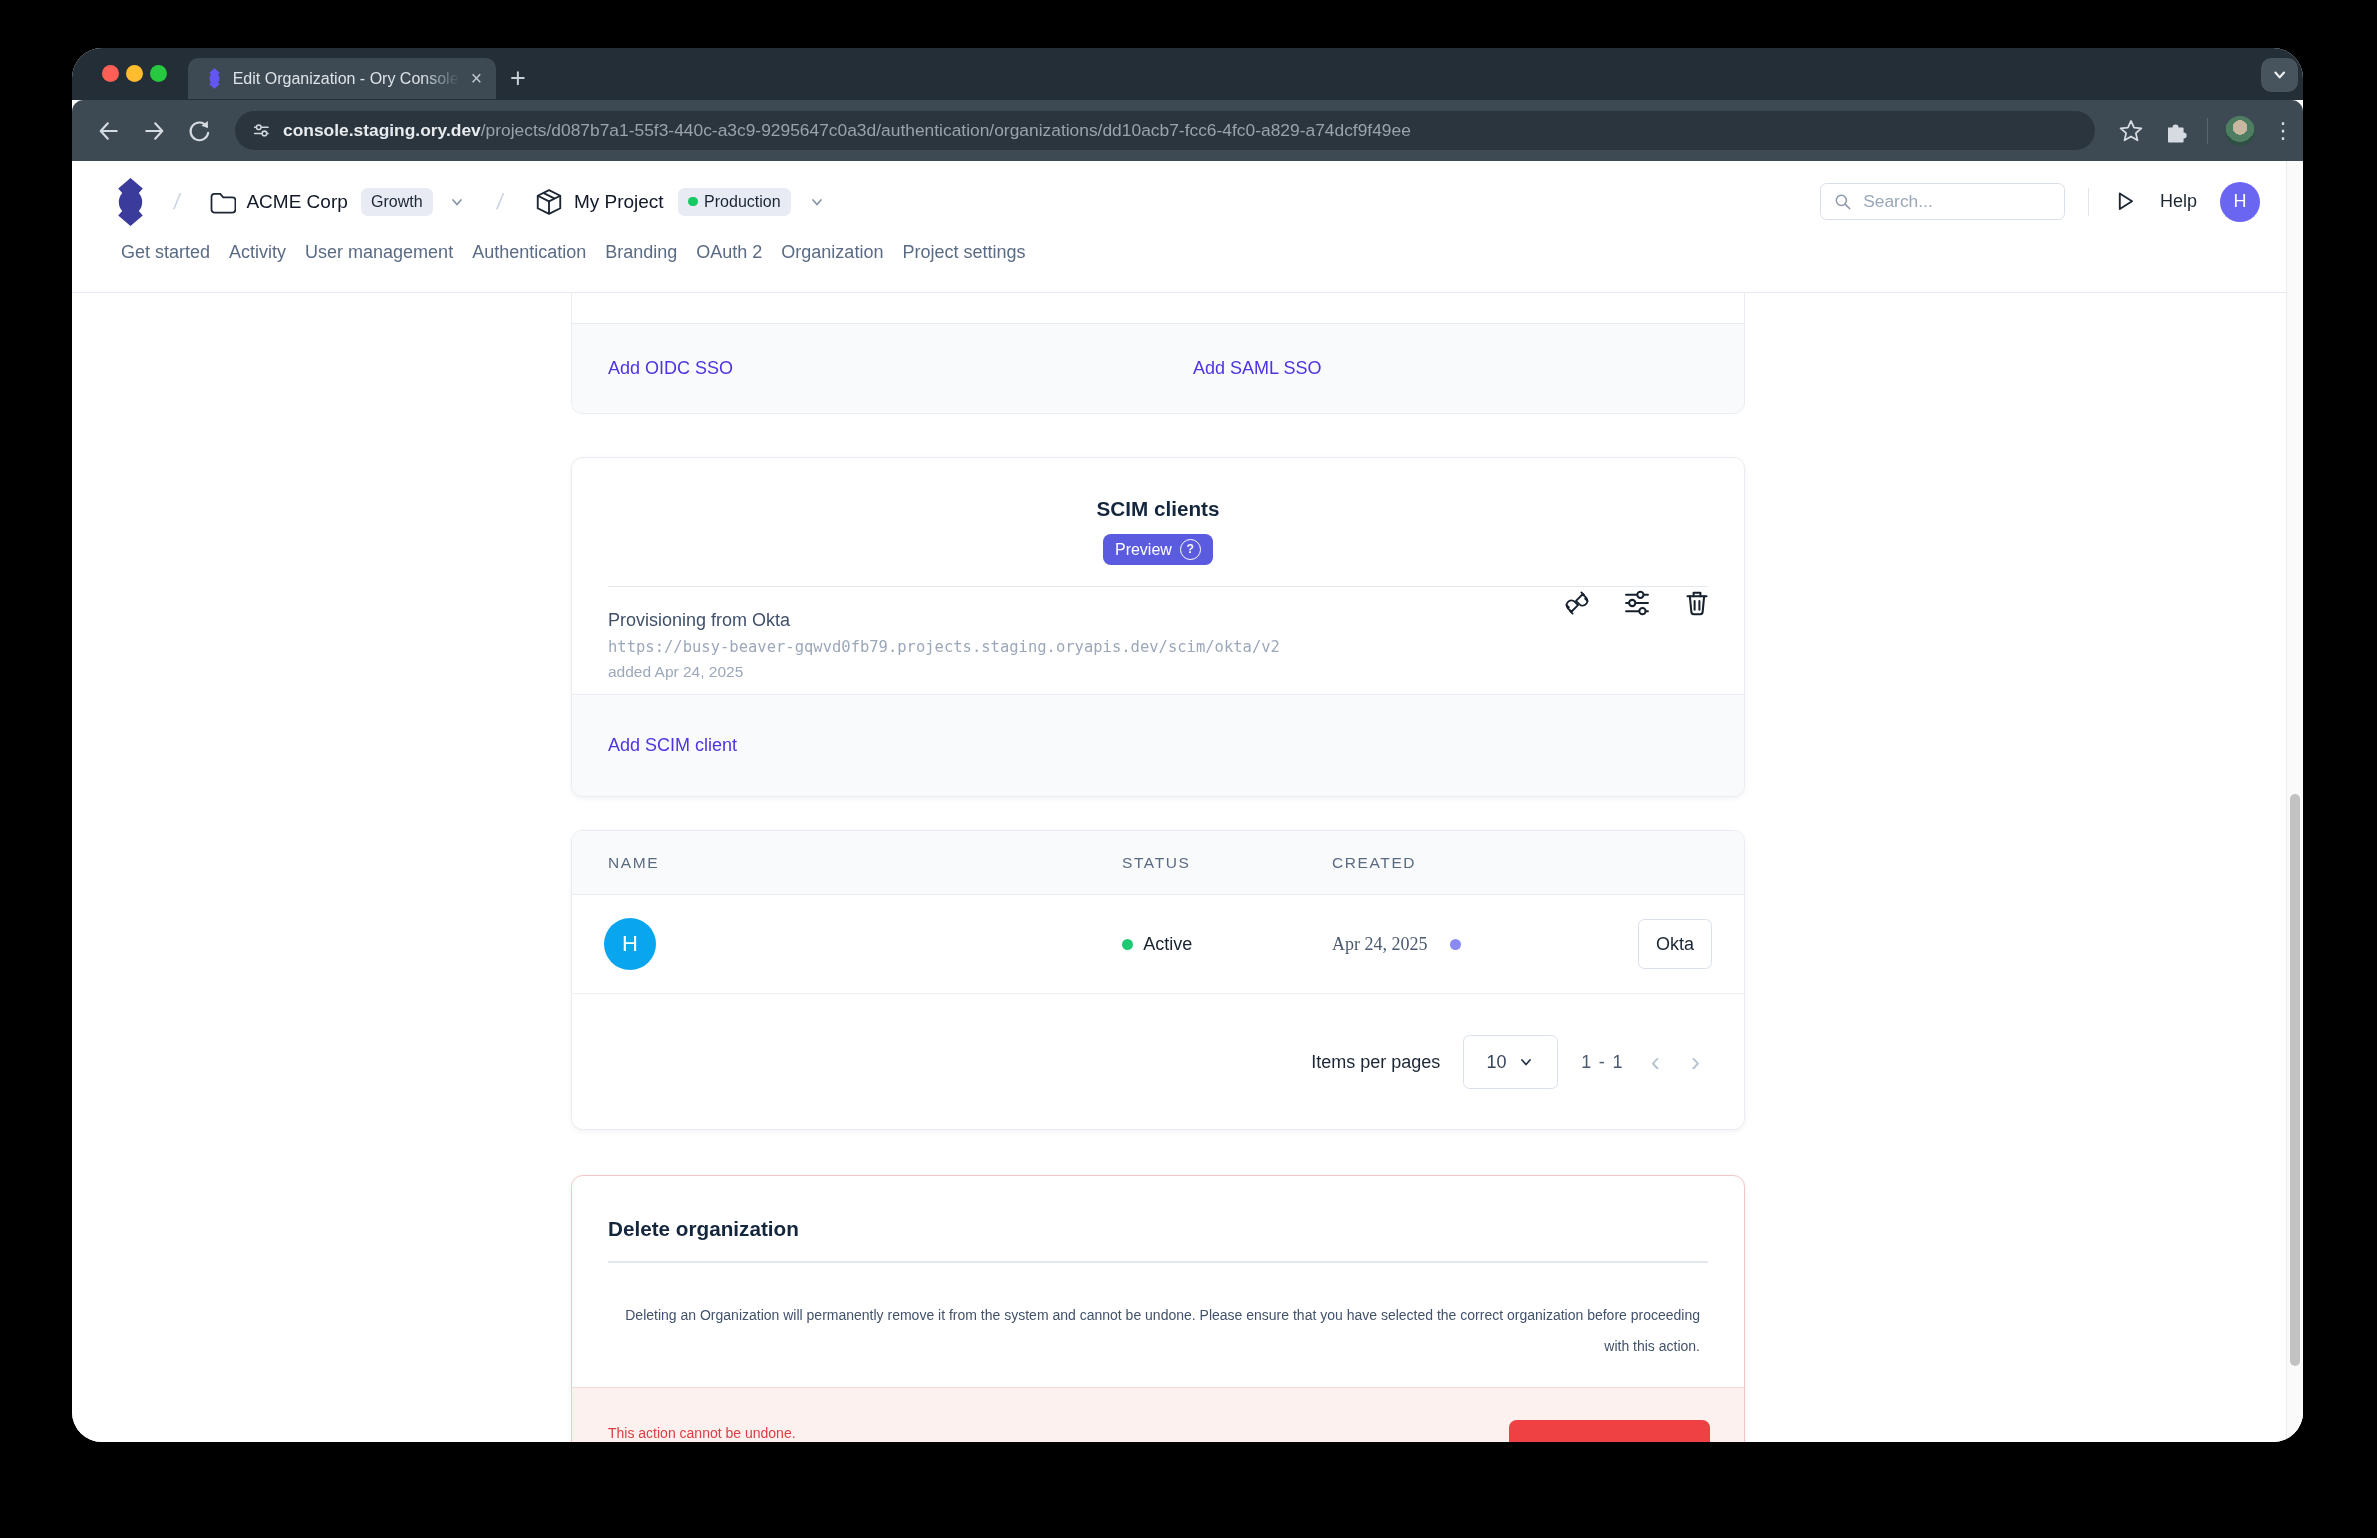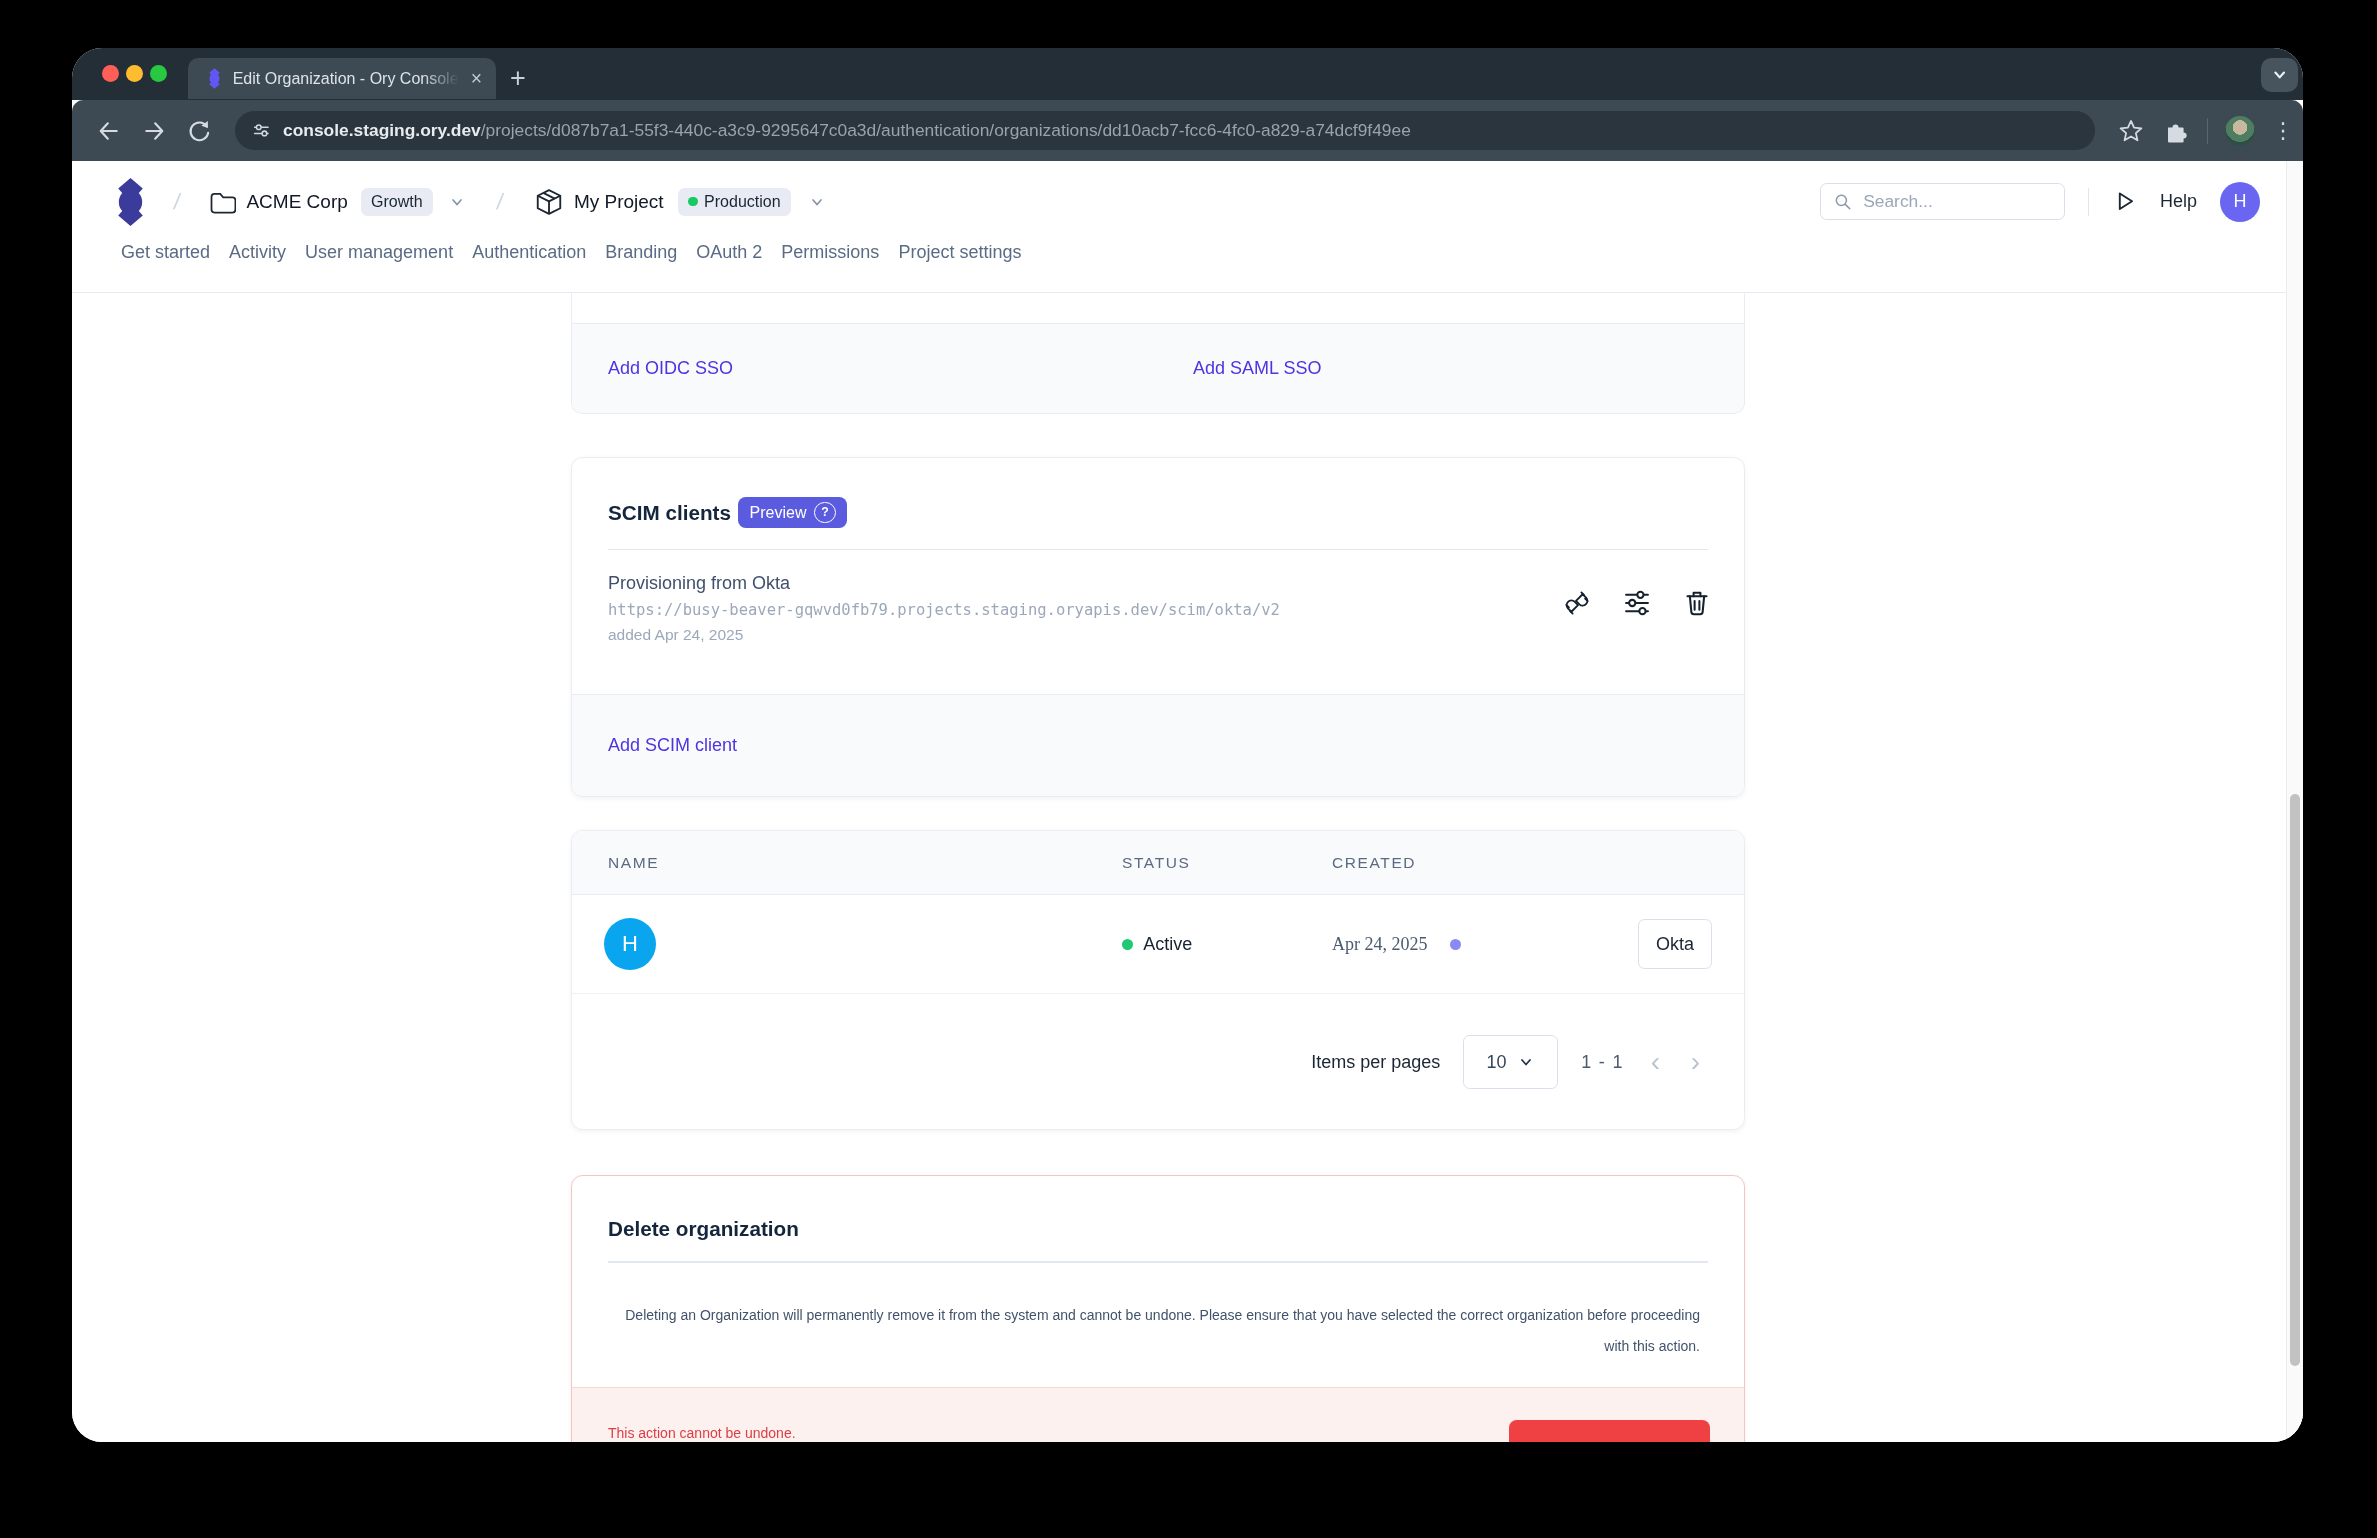--- a/index.html
+++ b/index.html
@@ -72,21 +72,21 @@
   .link{color:#4c35e0;font-size:18px;cursor:pointer;white-space:nowrap;}
 
   
   .card-sso{height:121px;border-top:none;border-radius:0 0 11.6px 11.6px;box-shadow:none;}
   .card-sso .body{height:30px;}
   .card-sso .card-footer{height:89px;}
   .sso-saml{margin-left:460px;}
 
   
   .card-scim{margin-top:43px;height:340px;}
-  .scim-head{display:flex;align-items:center;gap:7px;padding:39px 36px 0 36px;}
+  .scim-head{display:flex;align-items:center;gap:13px;padding:39px 36px 0 36px;flex-direction:column;}
   .scim-title{font-size:20.7px;font-weight:700;color:#13263c;}
   .badge-preview{display:flex;align-items:center;gap:7.8px;background:#5b5be0;border-radius:7.8px;height:31px;
                  padding:0 11.6px;color:#fff;font-size:16px;font-weight:500;}
   .qcircle{width:19.4px;height:19.4px;border:1.6px solid #fff;border-radius:50%;display:flex;align-items:center;
            justify-content:center;font-size:12.3px;font-weight:700;color:#fff;}
   .scim-div{height:1.3px;background:#e3e8f0;margin:20.7px 36px 0 36px;}
   .scim-item{padding:22px 36px 0 36px;}
   .scim-name{font-size:18px;color:#40506a;line-height:23px;}
   .scim-url{font-family:"DejaVu Sans Mono",monospace;font-size:15.5px;color:#9ca8ba;line-height:22px;margin-top:3.9px;}
   .scim-added{font-size:15.5px;color:#9ca8ba;line-height:20.7px;margin-top:3.9px;}
@@ -288,21 +288,21 @@
         </div>
       </div>
 
       <div class="nav-row">
         <span class="nav-link">Get started</span>
         <span class="nav-link">Activity</span>
         <span class="nav-link">User management</span>
         <span class="nav-link">Authentication</span>
         <span class="nav-link">Branding</span>
         <span class="nav-link">OAuth 2</span>
-        <span class="nav-link">Permissions</span>
+        <span class="nav-link">Organization</span>
         <span class="nav-link">Project settings</span>
       </div>
 
       <div class="content">
 
         <div class="card card-sso">
           <div class="body"></div>
           <div class="card-footer">
             <span class="link">Add OIDC SSO</span>
             <span class="link sso-saml">Add SAML SSO</span>

